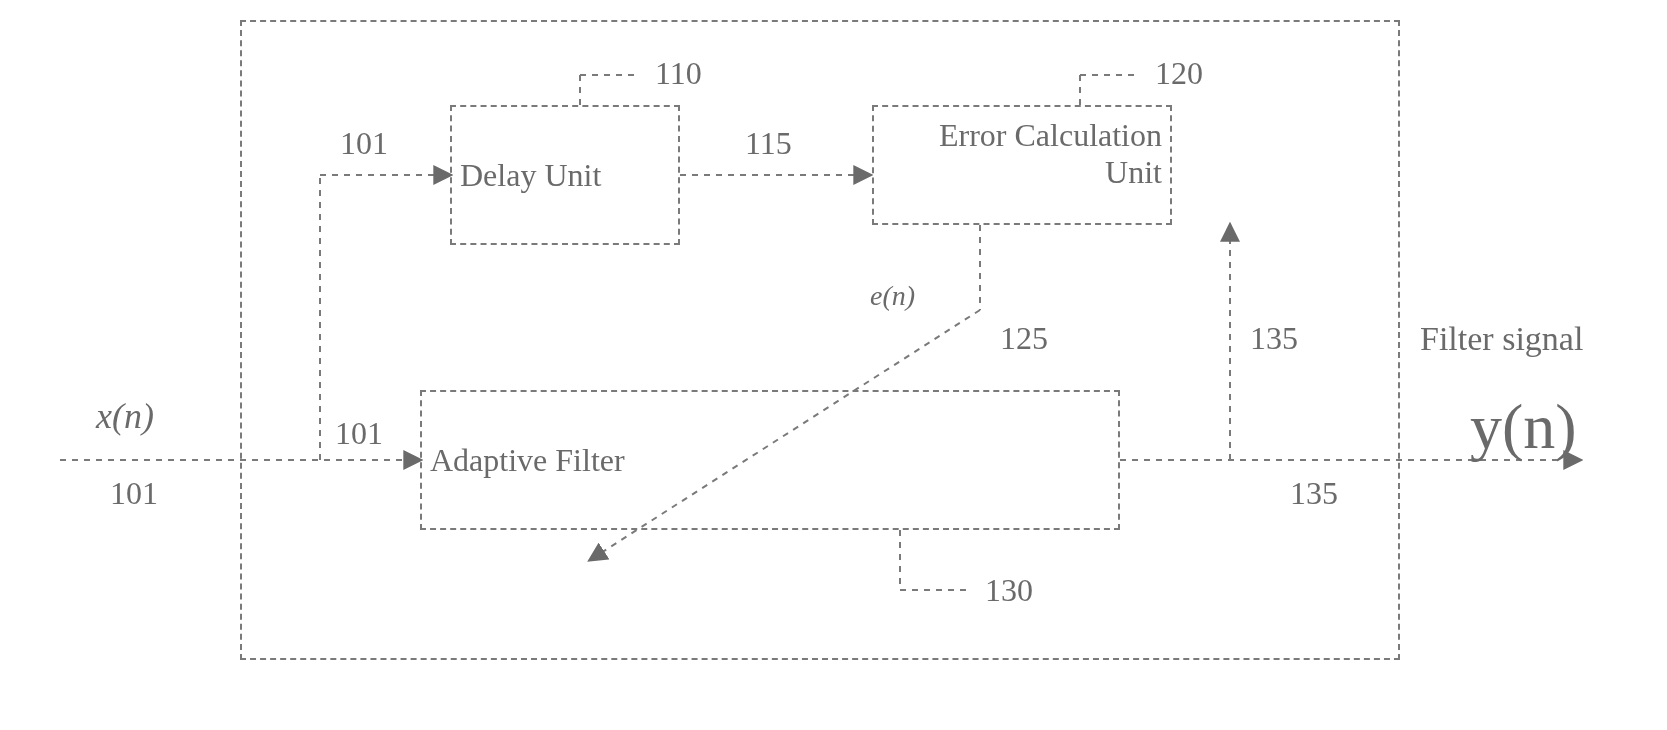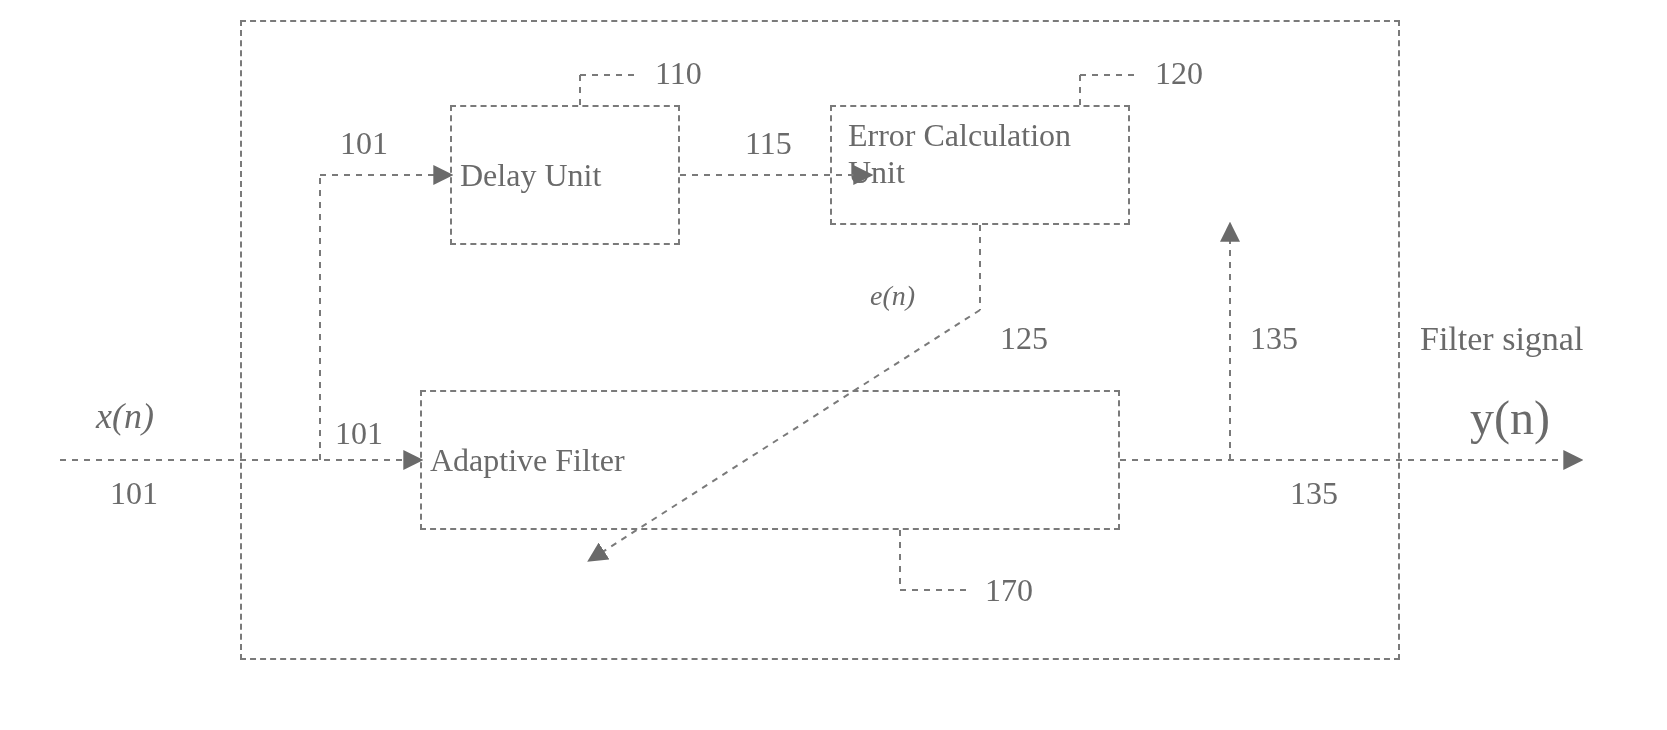--- a/index.html
+++ b/index.html
@@ -52,21 +52,21 @@
 <body>
 
 <div class="stage">
 
   <div class="outer-box" style="left:240px; top:20px; width:1160px; height:640px;"></div>
 
   <div class="box" style="left:450px; top:105px; width:230px; height:140px;">
     <span>Delay Unit</span>
   </div>
 
-  <div class="box" style="left:830px; top:105px; width:300px; height:120px; text-align:left; justify-content:flex-start; align-items:flex-start; padding-left:16px; padding-top:10px;">
+  <div class="box" style="left:872px; top:105px; width:300px; height:120px; text-align:right; justify-content:flex-start; align-items:flex-start; padding-left:16px; padding-top:10px;">
     <span>Error Calculation Unit</span>
   </div>
 
   <div class="box" style="left:420px; top:390px; width:700px; height:140px;">
     <span>Adaptive Filter</span>
   </div>
 
   <svg class="lines" viewBox="0 0 1667 730">
     <defs>
       <marker id="arrow" viewBox="0 0 12 12" refX="10" refY="6" markerWidth="10" markerHeight="10" orient="auto-start-reverse">
@@ -107,18 +107,18 @@
   <div class="label" style="left:655px; top:55px;">110</div>
   <div class="label" style="left:745px; top:125px;">115</div>
   <div class="label" style="left:1155px; top:55px;">120</div>
 
   <div class="label label-italic" style="left:870px; top:280px; font-size:28px;">e(n)</div>
   <div class="label" style="left:1000px; top:320px;">125</div>
 
   <div class="label" style="left:1250px; top:320px;">135</div>
   <div class="label" style="left:1290px; top:475px;">135</div>
 
-  <div class="label" style="left:985px; top:572px;">170</div>
+  <div class="label" style="left:985px; top:572px;">130</div>
 
   <div class="label" style="left:1420px; top:320px; font-size:34px;">Filter signal</div>
-  <div class="label" style="left:1470px; top:390px; font-size:48px;">y(n)</div>
+  <div class="label" style="left:1470px; top:390px; font-size:64px;">y(n)</div>
 
 </div>
 
 </body></html>

